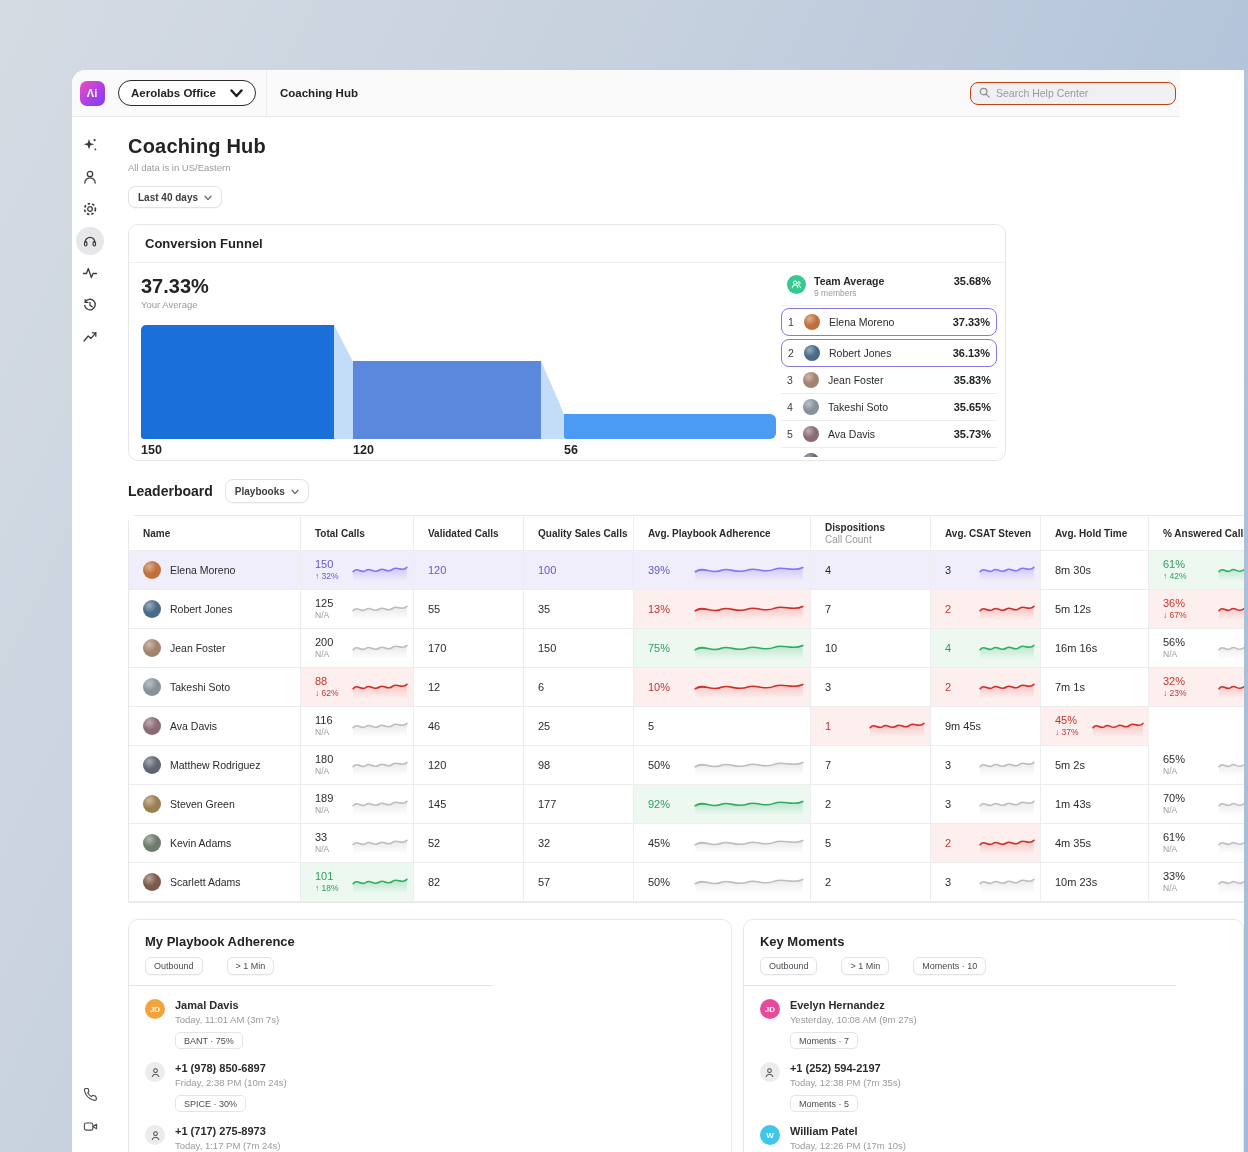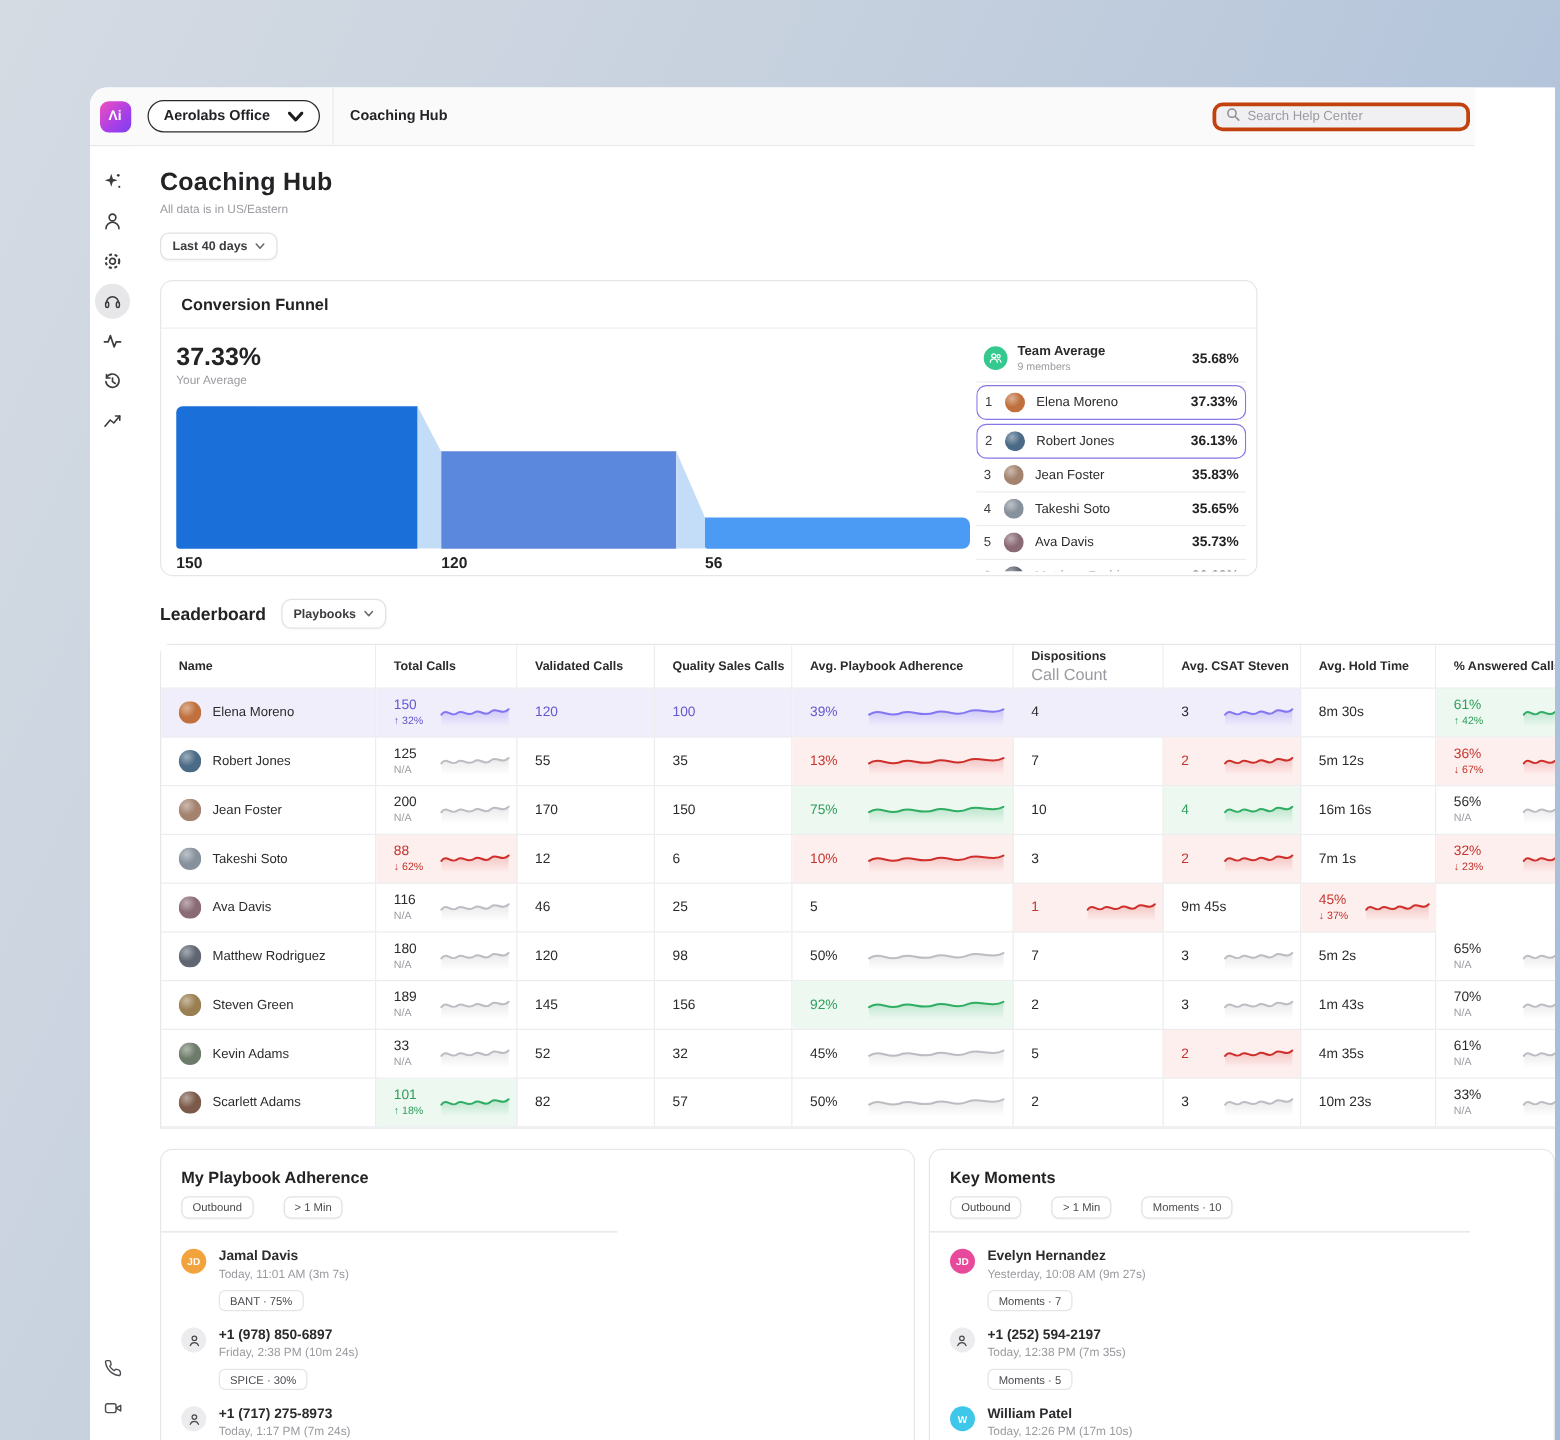--- a/index.html
+++ b/index.html
@@ -10,21 +10,21 @@
 
   
   .topbar { height:47px; position:relative; flex:0 0 auto; background:#fff; }
   .topbar-bar { position:absolute; left:0; top:0; width:1108px; height:47px; background:#fafafa; border-bottom:1px solid #e9e9ec; display:flex; align-items:center; }
   .logo-wrap { width:40px; display:flex; justify-content:center; }
   .logo { width:25px; height:25px; border-radius:7px; background:linear-gradient(135deg,#ee4fc0 0%,#a83fe8 60%,#7b3ff2 100%); color:#fff; font-weight:bold; font-size:11px; display:flex; align-items:center; justify-content:center; letter-spacing:0; }
   .org-pill { margin-left:6px; height:26px; padding:0 12px; border:1.6px solid #2a2a2e; border-radius:14px; background:#fff; display:flex; align-items:center; gap:14px; font-size:11.5px; font-weight:bold; cursor:pointer; }
   .org-pill svg { display:block; }
   .topbar-vline { width:1px; height:47px; background:#ececef; margin-left:10px; }
   .crumb { margin-left:13px; font-size:11.5px; font-weight:bold; }
-  .search { margin-left:auto; margin-right:4px; width:206px; height:23px; border:3px solid #c2410c; border-radius:8px; background:#f0f0f2; display:flex; align-items:center; padding:0 8px; gap:6px; }
+  .search { margin-left:auto; margin-right:4px; width:206px; height:23px; border:1px solid #c2410c; border-radius:8px; background:#f0f0f2; display:flex; align-items:center; padding:0 8px; gap:6px; }
   .search input { border:none; outline:none; background:transparent; font-size:10.5px; color:#6b6b70; width:100%; font-family:inherit; }
   .search input::placeholder { color:#9a9aa0; }
 
   .body-row { flex:1; display:flex; min-height:0; }
 
   
   .sidebar { width:36px; flex:0 0 auto; display:flex; flex-direction:column; align-items:center; padding:14px 0 8px; }
   .side-btn { width:28px; height:28px; border-radius:50%; display:flex; align-items:center; justify-content:center; margin-bottom:4px; cursor:pointer; }
   .side-btn.active { background:#e7e7ea; }
   .side-btn svg { display:block; }
@@ -50,21 +50,21 @@
   .fconn1 { left:193px; width:19px; height:114px; background:#c3dcf8; clip-path:polygon(0 0,100% 32%,100% 100%,0 100%); }
   .fbar2 { left:212px; width:188px; height:78px; background:#5b87dd; }
   .fconn2 { left:400px; width:23px; height:78px; background:#c3dcf8; clip-path:polygon(0 0,100% 68%,100% 100%,0 100%); }
   .fbar3 { left:423px; width:212px; height:25px; background:#4b9bf5; border-radius:0 6px 6px 2px; }
   .fstages { position:relative; width:635px; height:40px; margin-top:4px; }
   .fstage { position:absolute; top:0; }
   .fstage .v { font-size:12.5px; font-weight:bold; }
   .fstage .l { font-size:9.5px; color:#9a9aa0; margin-top:2px; }
 
   .ranking { position:absolute; top:46px; right:8px; width:216px; max-height:186px; overflow:hidden; background:#fff; }
-  .team-row { display:flex; align-items:center; padding:4px 6px 7px 6px; border-bottom:1px solid #ededf0; }
+  .team-row { display:flex; align-items:flex-start; padding:4px 6px 7px 6px; border-bottom:1px solid #ededf0; }
   .team-av { width:19px; height:19px; border-radius:50%; background:#35c990; display:flex; align-items:center; justify-content:center; }
   .team-texts { margin-left:8px; }
   .team-label { font-size:10.5px; font-weight:bold; color:#2b2b2e; }
   .team-sub { font-size:8.5px; color:#9a9aa0; margin-top:1px; }
   .team-val { margin-left:auto; font-size:11px; font-weight:bold; }
   .rank-row { display:flex; align-items:center; height:27px; padding:0 6px; cursor:pointer; border-bottom:1px solid #ededf0; }
   .rank-row.hl { border:1.5px solid #8578e6; border-radius:8px; margin-top:2px; height:28px; }
   .rank-row.hl + .rank-row.hl { margin-top:3px; }
   .rank-num { width:16px; font-size:10.5px; color:#3c3c40; }
   .rank-av { width:16px; height:16px; border-radius:50%; flex:0 0 auto; }
@@ -74,21 +74,21 @@
   
   .lb-head { display:flex; align-items:center; gap:12px; margin-top:18px; }
   .lb-title { font-size:14px; font-weight:bold; }
   .lb-filter { margin-top:0; height:24px; border-radius:8px; }
   .table { margin-top:12px; width:1148px; border:1px solid #e8e8eb; border-radius:8px 8px 0 0; font-size:11px; }
   .trow { display:grid; grid-template-columns:172px 113px 110px 110px 177px 120px 110px 108px 126px; }
   .trow > div { border-right:1px solid #ededf0; border-bottom:1px solid #ededf0; display:flex; align-items:center; position:relative; overflow:hidden; }
   .trow > div:last-child { border-right:none; }
   .thead > div { height:35px; font-size:10px; font-weight:bold; color:#2b2b2e; padding-left:14px; background:#fff; }
   .thead .two-line { flex-direction:column; align-items:flex-start; justify-content:center; }
-  .thead .sub { font-weight:normal; color:#9a9aa0; font-size:13px; margin-top:1px; }
+  .thead .sub { font-weight:normal; color:#9a9aa0; font-size:10px; margin-top:1px; }
   .tbody .trow > div { height:39px; padding-left:14px; }
   .cell-name { gap:9px; cursor:pointer; }
   .cell-name .av { width:18px; height:18px; border-radius:50%; flex:0 0 auto; }
   .cell-name .nm { font-size:10.5px; color:#2b2b2e; }
   .metric { display:flex; flex-direction:column; justify-content:center; line-height:1.15; }
   .metric .mv { font-size:11px; }
   .metric .md { font-size:8.5px; margin-top:1px; }
   .spark { height:24px; margin-left:auto; margin-right:5px; flex:0 0 auto; }
   .spark-sm { width:56px; }
   .spark-lg { width:112px; }
@@ -737,21 +737,21 @@
     <path d="M2,16 C10,9 16,20 26,14 C33,11 39,19 49,14 C57,10 63,19 73,13 C81,9 89,17 98,11" fill="none" stroke="#bcbcc2" stroke-width="1.6" vector-effect="non-scaling-stroke" stroke-linecap="round"></path>
                 </svg>
               </div>
      <div class="">
                 <div class="metric">
                   <span class="mv fg-dark">145</span>
                 </div>
               </div>
      <div class="">
                 <div class="metric">
-                  <span class="mv fg-dark">156</span>
+                  <span class="mv fg-dark">177</span>
                 </div>
               </div>
      <div class=" bg-green">
                 <div class="metric">
                   <span class="mv fg-green">92%</span>
                 </div>
                 <svg class="spark spark-lg" viewBox="0 0 100 28" preserveAspectRatio="none">
     <path d="M2,16 C10,9 16,20 26,14 C33,11 39,19 49,14 C57,10 63,19 73,13 C81,9 89,17 98,11 L98,27 L2,27 Z" fill="url(#g-green)" stroke="none"></path>
     <path d="M2,16 C10,9 16,20 26,14 C33,11 39,19 49,14 C57,10 63,19 73,13 C81,9 89,17 98,11" fill="none" stroke="#2fae63" stroke-width="1.6" vector-effect="non-scaling-stroke" stroke-linecap="round"></path>
                 </svg>

